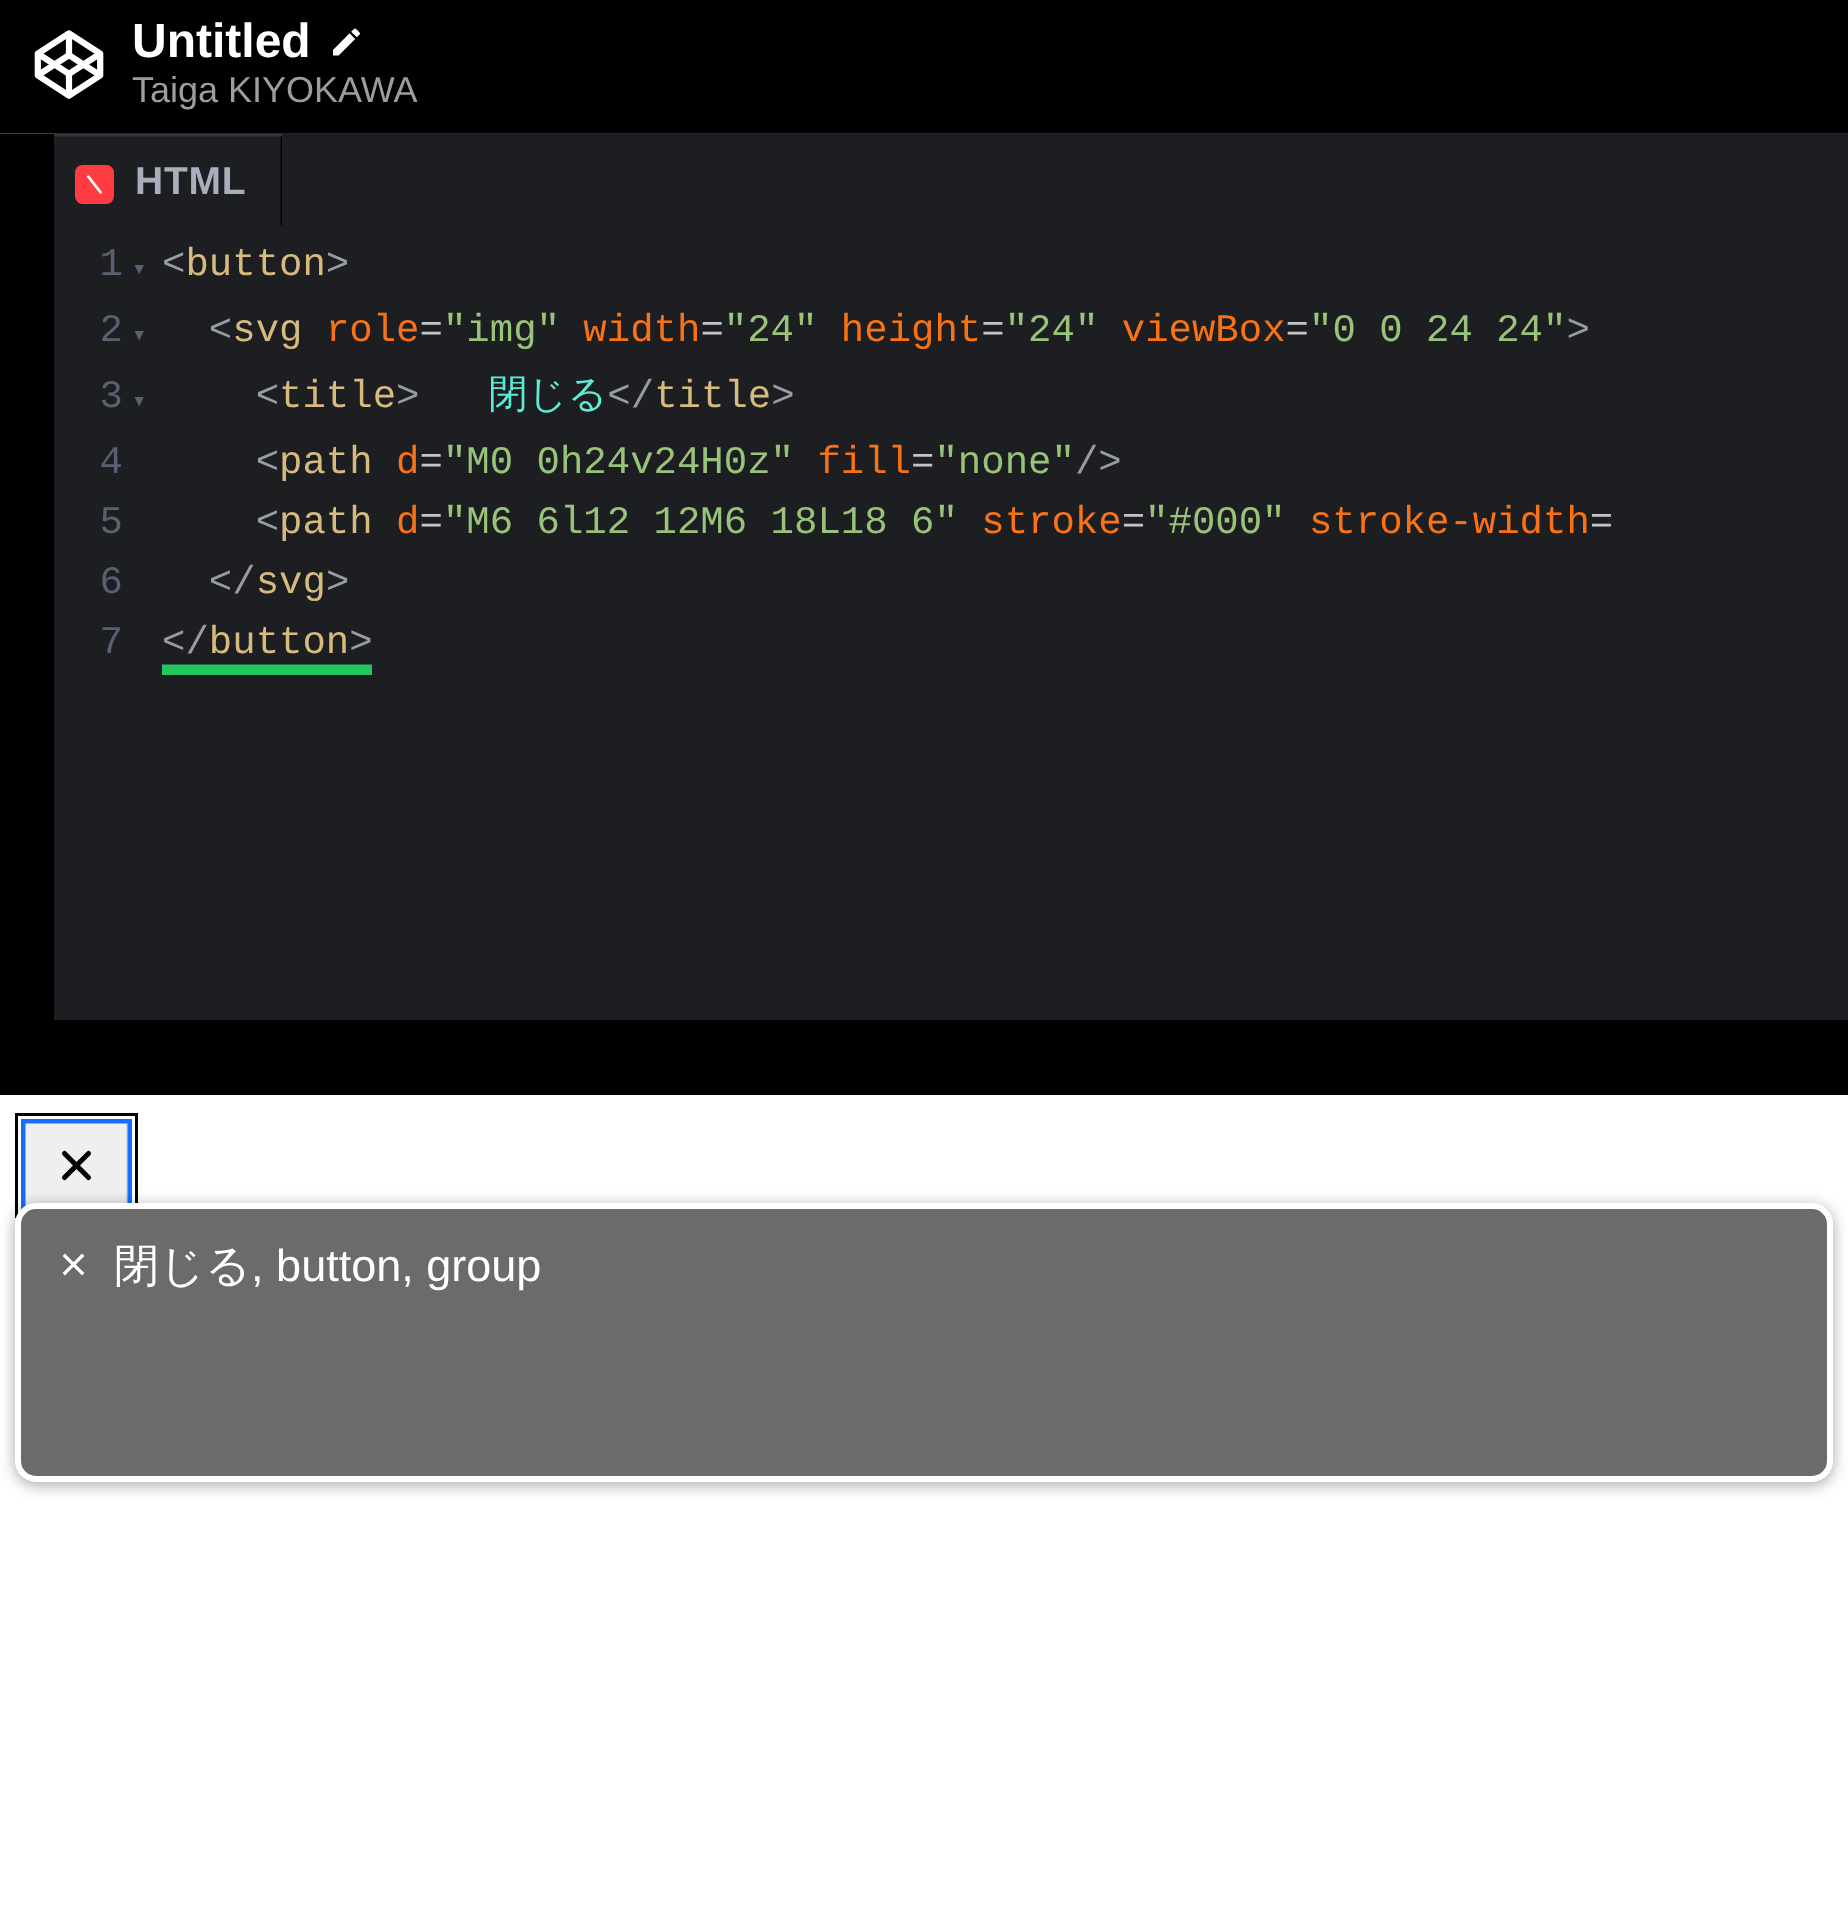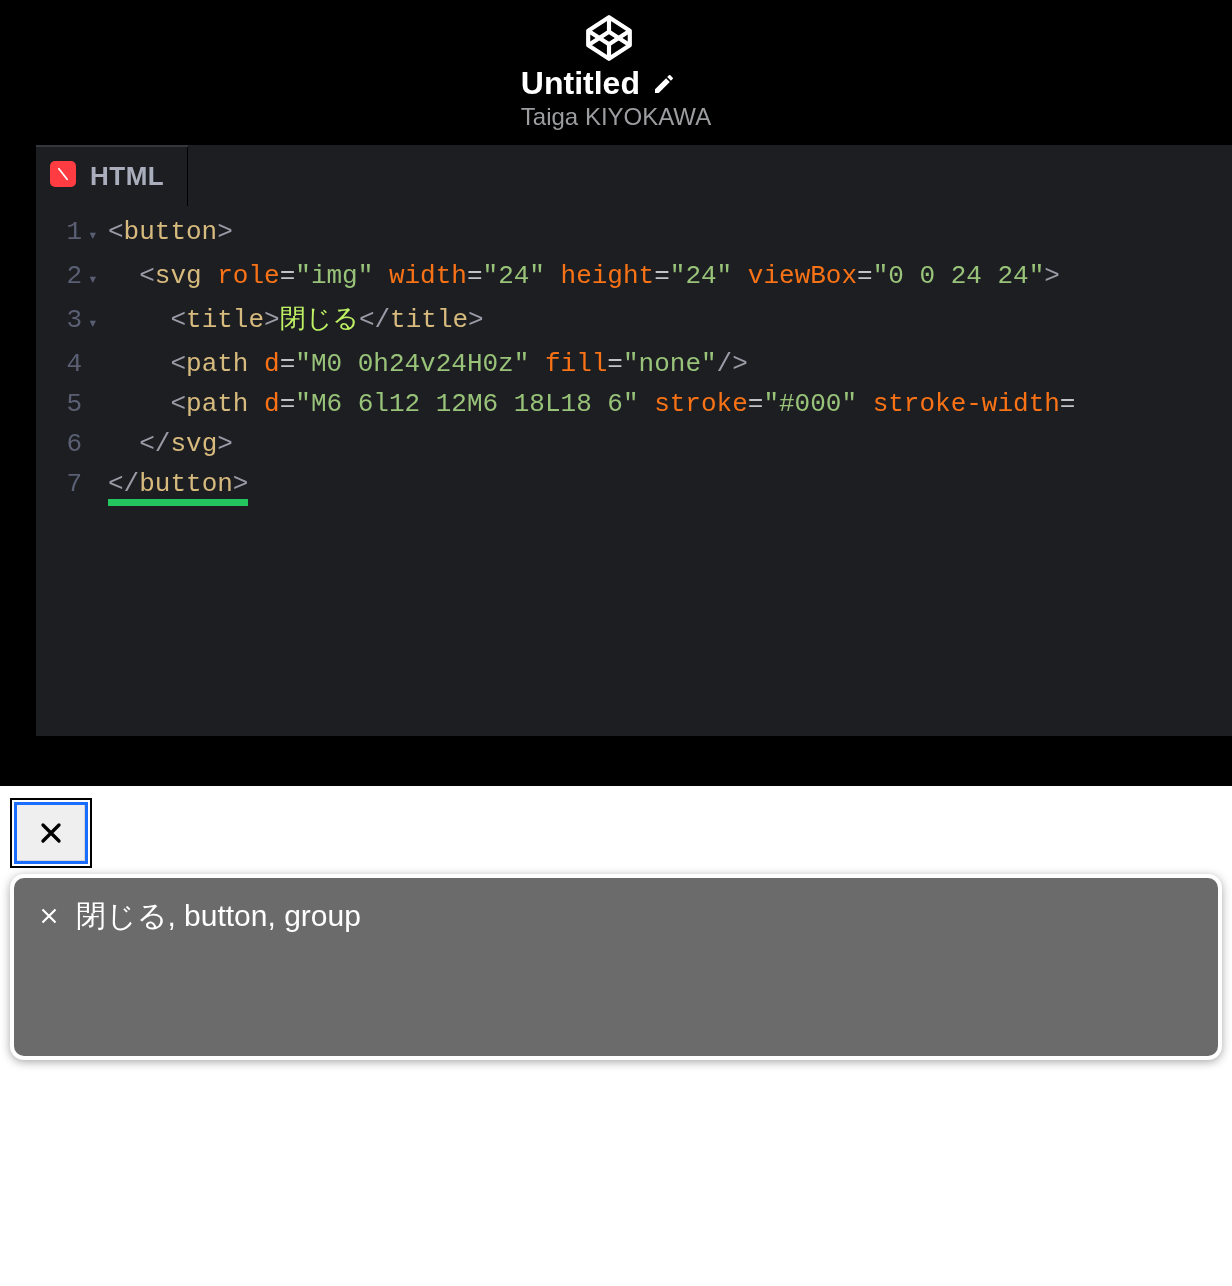--- a/index.html
+++ b/index.html
@@ -4,21 +4,20 @@
 <style>
   * { box-sizing: border-box; margin: 0; padding: 0; }
   html, body { width: 1232px; height: 1286px; background: #fff; font-family: -apple-system, "Segoe UI", Helvetica, Arial, sans-serif; overflow: hidden; }
 
   
   .header {
     background: #000;
     display: flex;
     align-items: center;
     padding: 10px 18px 14px 18px;
-    flex-direction: column;
   }
   .logo {
     width: 56px; height: 56px;
     display: flex; align-items: center; justify-content: center;
     margin-right: 14px;
   }
   .logo svg { width: 52px; height: 52px; }
   .title-block { display: flex; flex-direction: column; }
   .title-row { display: flex; align-items: center; gap: 12px; }
   .pen-title {
@@ -39,21 +38,21 @@
   }
   .editor-inner {
     margin-left: 36px;
     background: #1d1e22;
   }
   .tab-bar {
     background: #1d1e22;
     display: flex;
   }
   .tab {
-    display: flex; align-items: flex-start;
+    display: flex; align-items: flex-end;
     background: #1d1e22;
     padding: 14px 24px 14px 14px;
     gap: 14px;
     border-top: 2px solid #34363e;
     position: relative;
   }
   .tab::after{
     content:""; position:absolute; right:0; top:0; bottom:0; width:1px; background:#000;
   }
   .html-badge {
@@ -83,21 +82,21 @@
   }
   .fold {
     width: 20px; color:#5a5f73; flex-shrink:0; font-size:16px; padding-top:4px;
   }
   .code { flex: 1; white-space: pre; font-family: Liberation Mono, monospace; }
   .t  { color:#d7ba7d; }           
   .br { color:#999ca6; }           
   .at { color:#f97316; }           
   .eq { color:#c2c3c7; }           
   .st { color:#98c379; }           
-  .tx { color:#bef264; }           
+  .tx { color:#5eead4;margin-left:46px; }           
   .under { border-bottom: 7px solid #22c55e; padding-bottom: 0px; }
 
   .editor-bottom-bar { height: 44px; background:#000; }
 
   
   .preview {
     background: #fff;
     padding: 12px 10px;
     position: relative;
     height: 540px;
@@ -111,21 +110,21 @@
     border: 3px solid #1a6dff;
     background: #efefef;
     width: 74px; height: 62px;
     display:flex; align-items:center; justify-content:center;
     box-shadow: inset -1px -1px 0 rgba(0,0,0,.1);
   }
   .preview-button svg { width: 32px; height: 32px; }
 
   .tooltip {
     position: absolute;
-    top: 88px; left: 10px; right: 10px;
+    top: 72px; left: 10px; right: 10px;
     height: 186px;
     background: #6b6b6b;
     border: 4px solid #fff;
     border-radius: 14px;
     box-shadow: 0 2px 10px rgba(0,0,0,.35);
     color: #fff;
     padding: 18px 22px;
     display:flex; align-items:flex-start; gap:14px;
     font-size: 30px;
   }

